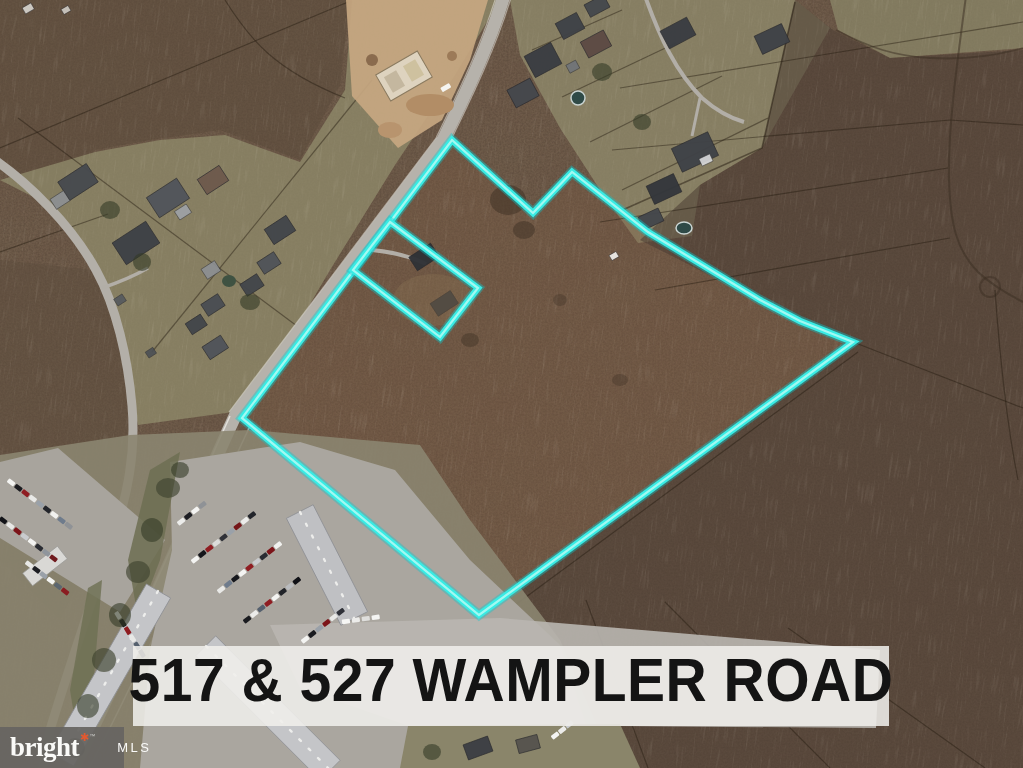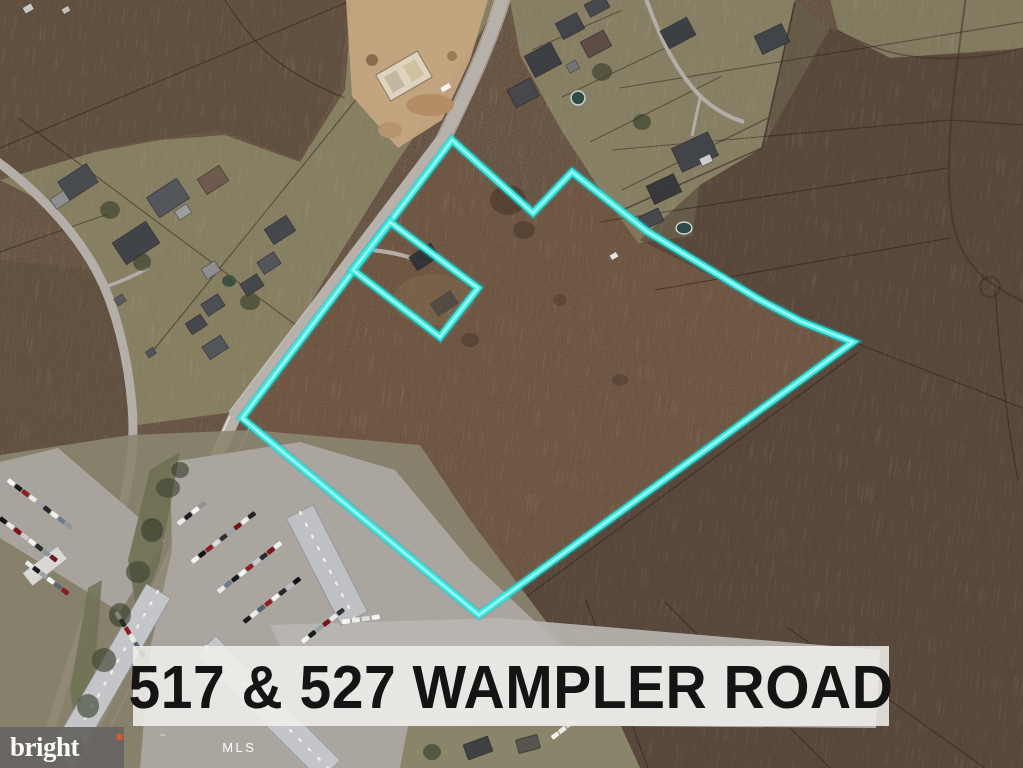--- a/index.html
+++ b/index.html
@@ -23,26 +23,26 @@
 
   
   .bnd-halo{fill:none;stroke:var(--boundary-halo,#0fc9cc);stroke-width:10;opacity:.4;stroke-linejoin:miter;}
   .bnd-main{fill:none;stroke:var(--boundary,#3bede6);stroke-width:6.5;stroke-linejoin:miter;}
   .bnd-core{fill:none;stroke:var(--boundary-core,#b5fbf4);stroke-width:2.2;opacity:.85;stroke-linejoin:miter;}
   .parcel-tint{fill:#7d5a3f;opacity:.28;}
 
   
   .banner{position:absolute;left:133px;top:646px;width:756px;height:80px;
           background:var(--banner-bg,rgba(240,239,236,.87));
-          display:flex;align-items:center;justify-content:center;}
+          display:flex;align-items:flex-start;justify-content:center;}
   .banner span{font-weight:bold;font-size:57px;letter-spacing:.5px;white-space:nowrap;
                color:var(--banner-text,#141414);transform:scaleY(1.08);}
   .brand{position:absolute;left:0;top:727px;width:124px;height:41px;
          background:var(--brand-bg,rgba(102,100,97,.93));
-         display:flex;align-items:center;padding-left:10px;box-sizing:border-box;gap:35px;}
+         display:flex;align-items:center;padding-left:10px;box-sizing:border-box;}
   .brand .word{font-family:"Liberation Serif",serif;font-weight:bold;font-size:27px;
                color:var(--brand-text,#fafaf8);letter-spacing:-.5px;}
   .brand .star{color:var(--brand-star,#e2592f);font-size:11px;display:inline-block;
                transform:translateY(-10px);margin-left:1px;}
   .brand .tm{color:var(--brand-text,#fafaf8);opacity:.65;font-size:6px;display:inline-block;
              transform:translateY(-12px);}
   .brand .mls{color:var(--brand-text,#fafaf8);font-size:13px;letter-spacing:2.5px;margin-left:22px;}
 </style>
 </head>
 <body>

